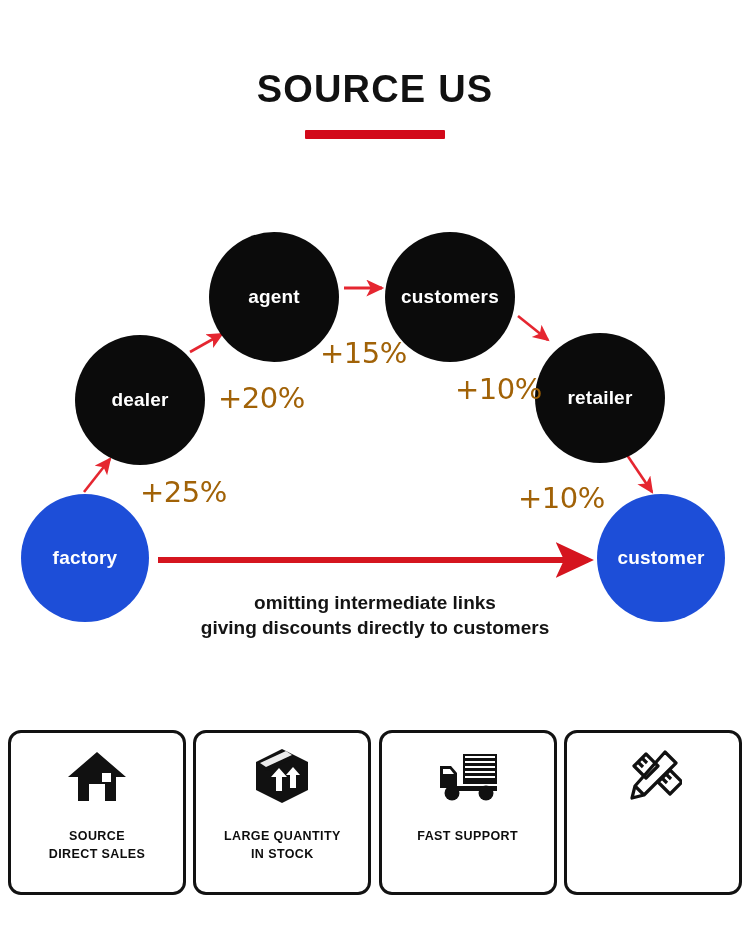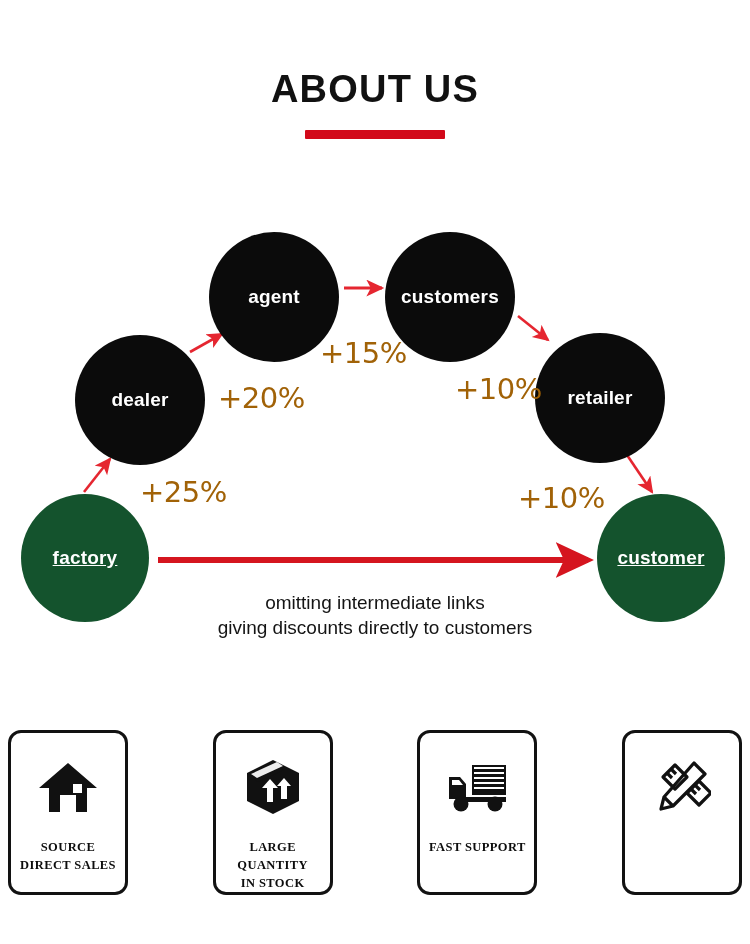--- a/index.html
+++ b/index.html
@@ -62,67 +62,66 @@
     border-radius: 50%;
     display: flex;
     align-items: center;
     justify-content: center;
     color: #ffffff;
     font-weight: 700;
     font-size: 19px;
     letter-spacing: 0.2px;
   }
   .node.black { background: #0b0b0b; }
-  .node.red   { background: #14532d; text-decoration: underline; }
+  .node.red   { background: #1d4ed8; }
 
   .pct {
     position: absolute;
     font-family: "DejaVu Sans", sans-serif;
     font-size: 29px;
     font-weight: 400;
     color: #a16207;
     white-space: nowrap;
     letter-spacing: -0.5px;
   }
 
   .caption {
     position: absolute;
     left: 0;
     top: 590px;
     width: 750px;
     text-align: center;
     font-size: 19px;
-    font-weight: 400;
+    font-weight: 700;
     color: #141414;
     line-height: 1.32;
   }
   .caption span { display: block; }
 
   
   .features {
     position: absolute;
     left: 8px;
     top: 730px;
     width: 734px;
     display: flex;
     justify-content: space-between;
   }
   .feature-box {
-    width: 120px;
+    width: 178px;
     height: 165px;
     box-sizing: border-box;
     border: 3px solid #121212;
     border-radius: 13px;
     background: #ffffff;
     display: flex;
     flex-direction: column;
     align-items: center;
     justify-content: flex-start;
-    padding-top: 23px;
-    font-family: Liberation Serif, serif;
+    padding-top: 12px;
   }
   .feature-icon {
     height: 62px;
     display: flex;
     align-items: center;
     justify-content: center;
   }
   .feature-label {
     margin-top: 20px;
     text-align: center;
@@ -134,21 +133,21 @@
     padding: 0 6px;
   }
   .feature-label span { display: block; }
 </style>
 </head>
 <body>
 
 <div class="page">
 
   <div class="header">
-    <div class="page-title">ABOUT US</div>
+    <div class="page-title">SOURCE US</div>
     <div class="title-underline"></div>
   </div>
 
   <div class="diagram">
 
     <svg class="diagram-svg" width="750" height="700" viewBox="0 0 750 700">
       <defs>
         <marker id="ah" markerWidth="7" markerHeight="7" refX="5.6" refY="3" orient="auto">
           <path d="M0,0 L6.4,3 L0,6 L1.6,3 Z" fill="#e52630"></path>
         </marker>

